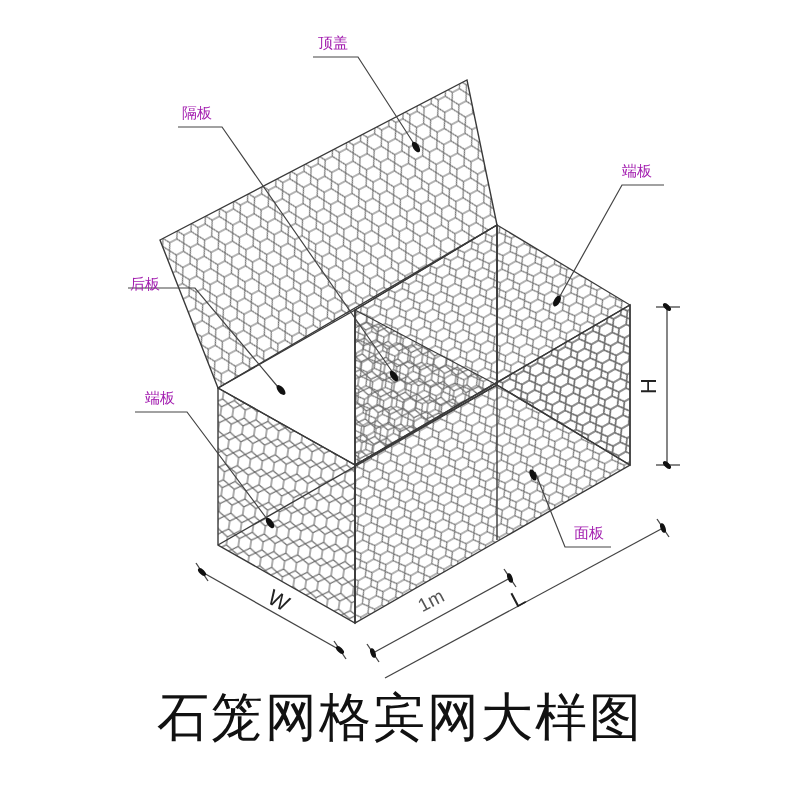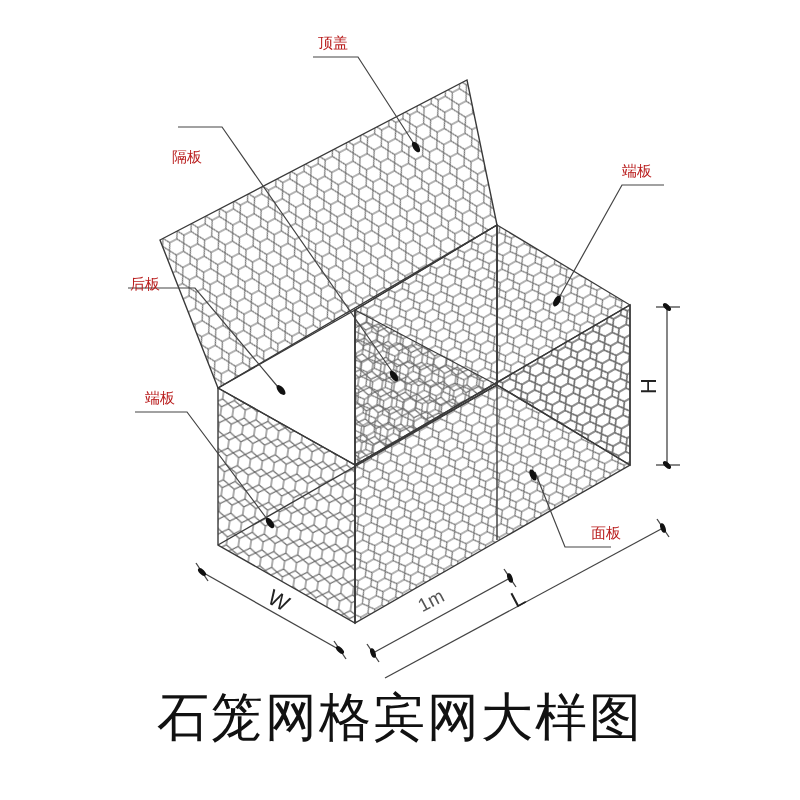--- a/index.html
+++ b/index.html
@@ -1,19 +1,19 @@
 <!DOCTYPE html>
 <html><head>
 <meta charset="utf-8">
 <style>
   html, body { margin: 0; padding: 0; background: #ffffff; }
   body { width: 800px; height: 800px; position: relative; overflow: hidden;
          font-family: "DejaVu Sans", sans-serif; }
   #canvas { position: absolute; left: 0; top: 0; width: 800px; height: 800px; }
-  .label { position: absolute; font-size: 15px; color: #b91c1c;
+  .label { position: absolute; font-size: 15px; color: #a21caf;
            font-family: "DejaVu Sans", sans-serif; white-space: nowrap; }
   .dim { position: absolute; font-size: 22px; color: #222222;
          font-family: "Liberation Sans", sans-serif; white-space: nowrap; }
   .title { position: absolute; left: 0; width: 800px; top: 683px; text-align: center;
            font-size: 52px; color: #111111; letter-spacing: 2px;
            font-family: "DejaVu Serif", serif; }
 </style>
 </head>
 <body>
 
@@ -103,24 +103,24 @@
     <ellipse cx="667" cy="465" rx="2.5" ry="5" transform="rotate(-45 667 465)"></ellipse>
     <ellipse cx="202" cy="572" rx="2.5" ry="5" transform="rotate(-45 202 572)"></ellipse>
     <ellipse cx="340" cy="650" rx="2.5" ry="5" transform="rotate(-45 340 650)"></ellipse>
     <ellipse cx="373" cy="653" rx="2.5" ry="5" transform="rotate(-20 373 653)"></ellipse>
     <ellipse cx="510" cy="578" rx="2.5" ry="5" transform="rotate(-20 510 578)"></ellipse>
     <ellipse cx="663" cy="528" rx="2.5" ry="5" transform="rotate(-20 663 528)"></ellipse>
   </g>
 </svg>
 
 <div class="label" style="left:318px; top:34px;">顶盖</div>
-<div class="label" style="left:172px; top:104px;margin-top:44px;">隔板</div>
+<div class="label" style="left:182px; top:104px;">隔板</div>
 <div class="label" style="left:622px; top:162px;">端板</div>
 <div class="label" style="left:130px; top:275px;">后板</div>
 <div class="label" style="left:145px; top:389px;">端板</div>
-<div class="label" style="left:574px; top:524px;margin-left:17px;">面板</div>
+<div class="label" style="left:574px; top:524px;">面板</div>
 
 <div class="dim" style="left:641px; top:373px; transform:rotate(-90deg);">H</div>
 <div class="dim" style="left:268px; top:588px; transform:rotate(29deg);">W</div>
 <div class="dim" style="left:418px; top:590px; font-size:19px; transform:rotate(-28deg); color:#555;">1m</div>
 <div class="dim" style="left:512px; top:586px; transform:rotate(-28deg);">L</div>
 
 <div class="title">石笼网格宾网大样图</div>
 
 </body></html>

